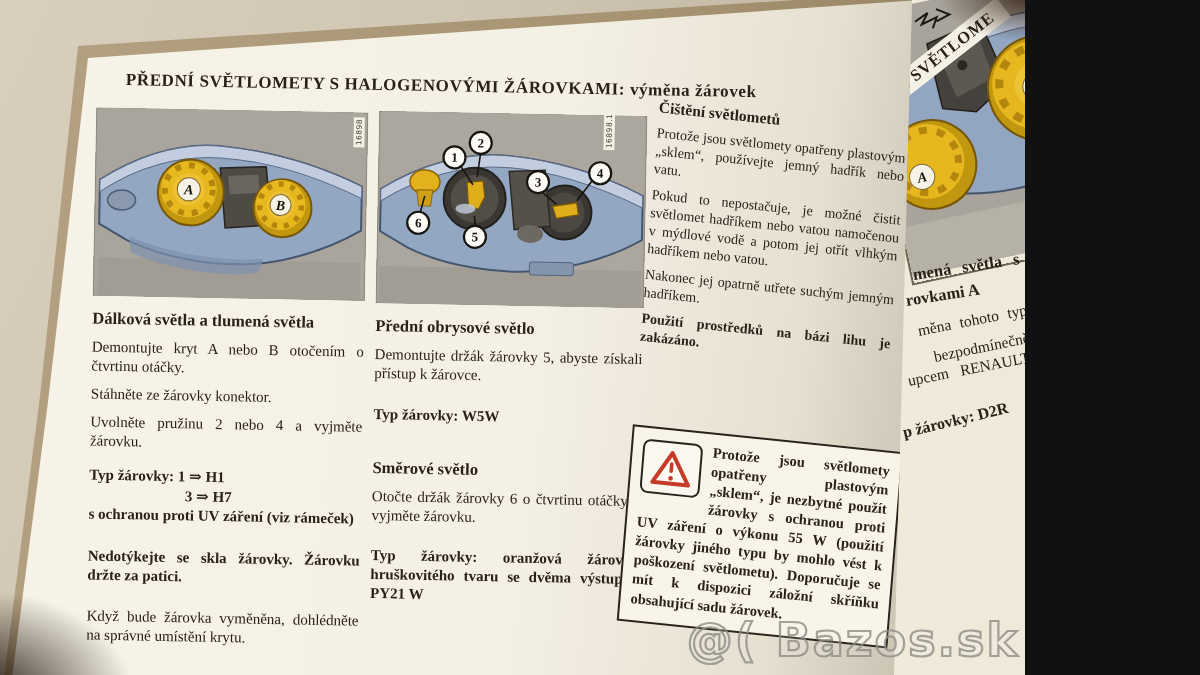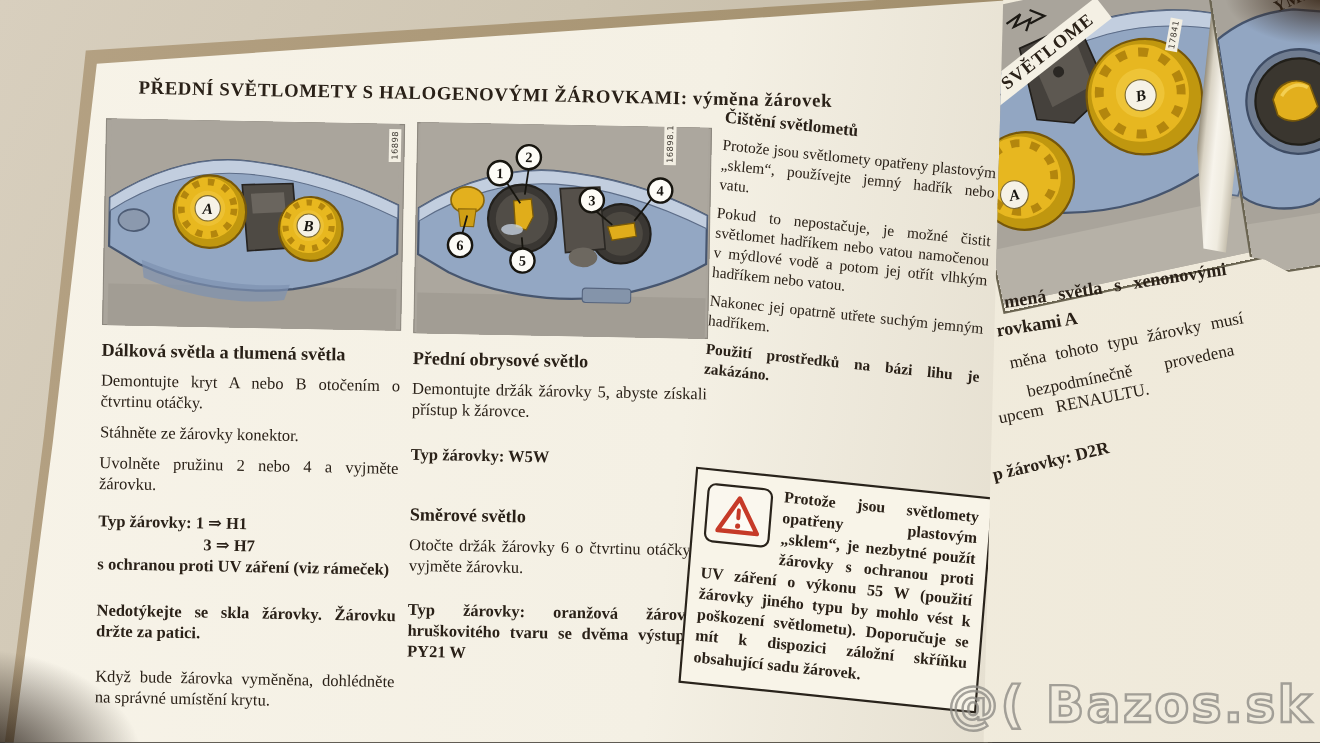--- a/index.html
+++ b/index.html
@@ -1,16 +1,16 @@
 <!DOCTYPE html>
 <html><head>
 <meta charset="utf-8">
 <style>
   html,body{margin:0;padding:0;background:#111;}
-  .photo{position:relative;width:1200px;height:675px;overflow:hidden;
+  .photo{position:relative;width:1025px;height:675px;overflow:hidden;
     background:linear-gradient(115deg,#d8cfbe 0%,#cfc6b3 35%,#c2b8a4 65%,#b3a globals892 100%);
     background:linear-gradient(115deg,#d8cfbe 0%,#cfc6b3 35%,#c2b8a4 65%,#b3a892 100%);
     font-family:"Liberation Serif","DejaVu Serif",serif;color:#2a2118;}
   .shadow-bl{position:absolute;left:0;top:0;width:100%;height:100%;pointer-events:none;z-index:6;
     background:radial-gradient(220px 150px at -2% 103%,rgba(24,14,6,.92),rgba(24,14,6,0) 70%);}
   .shadow-tr{position:absolute;right:0;top:0;width:120px;height:70px;pointer-events:none;z-index:6;
     background:radial-gradient(120px 60px at 103% -5%,rgba(46,28,14,.85),rgba(46,28,14,0) 75%);}
 
   
   .page-under{position:absolute;inset:0;z-index:1;

